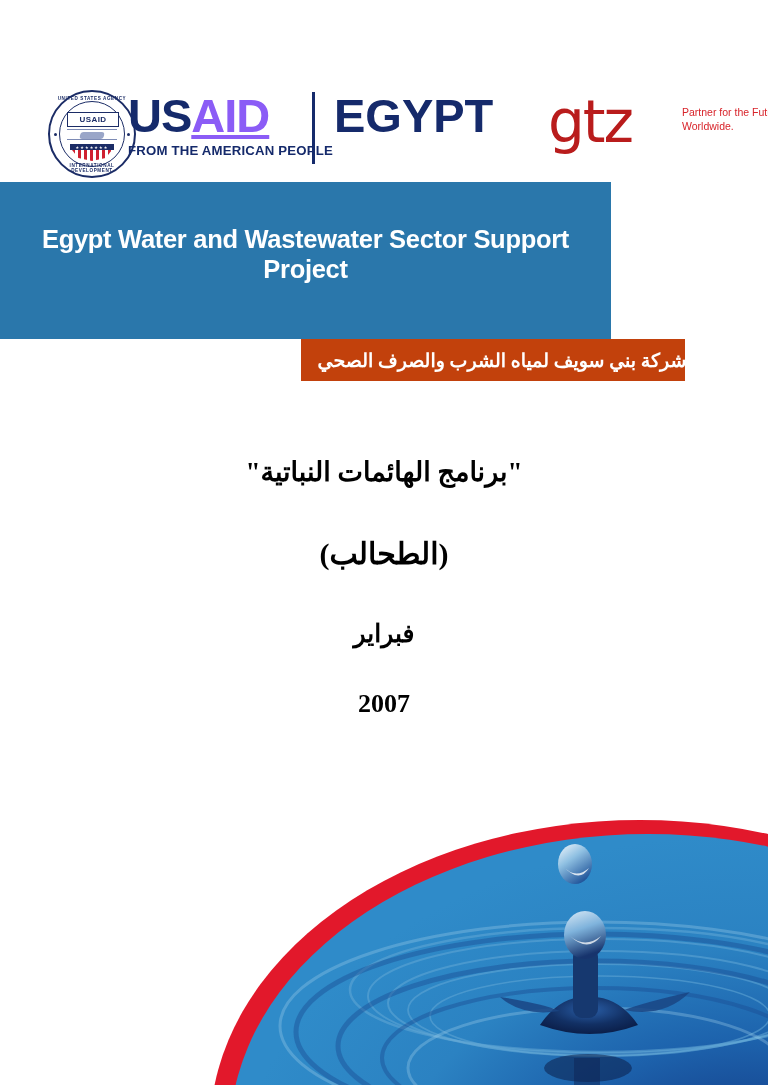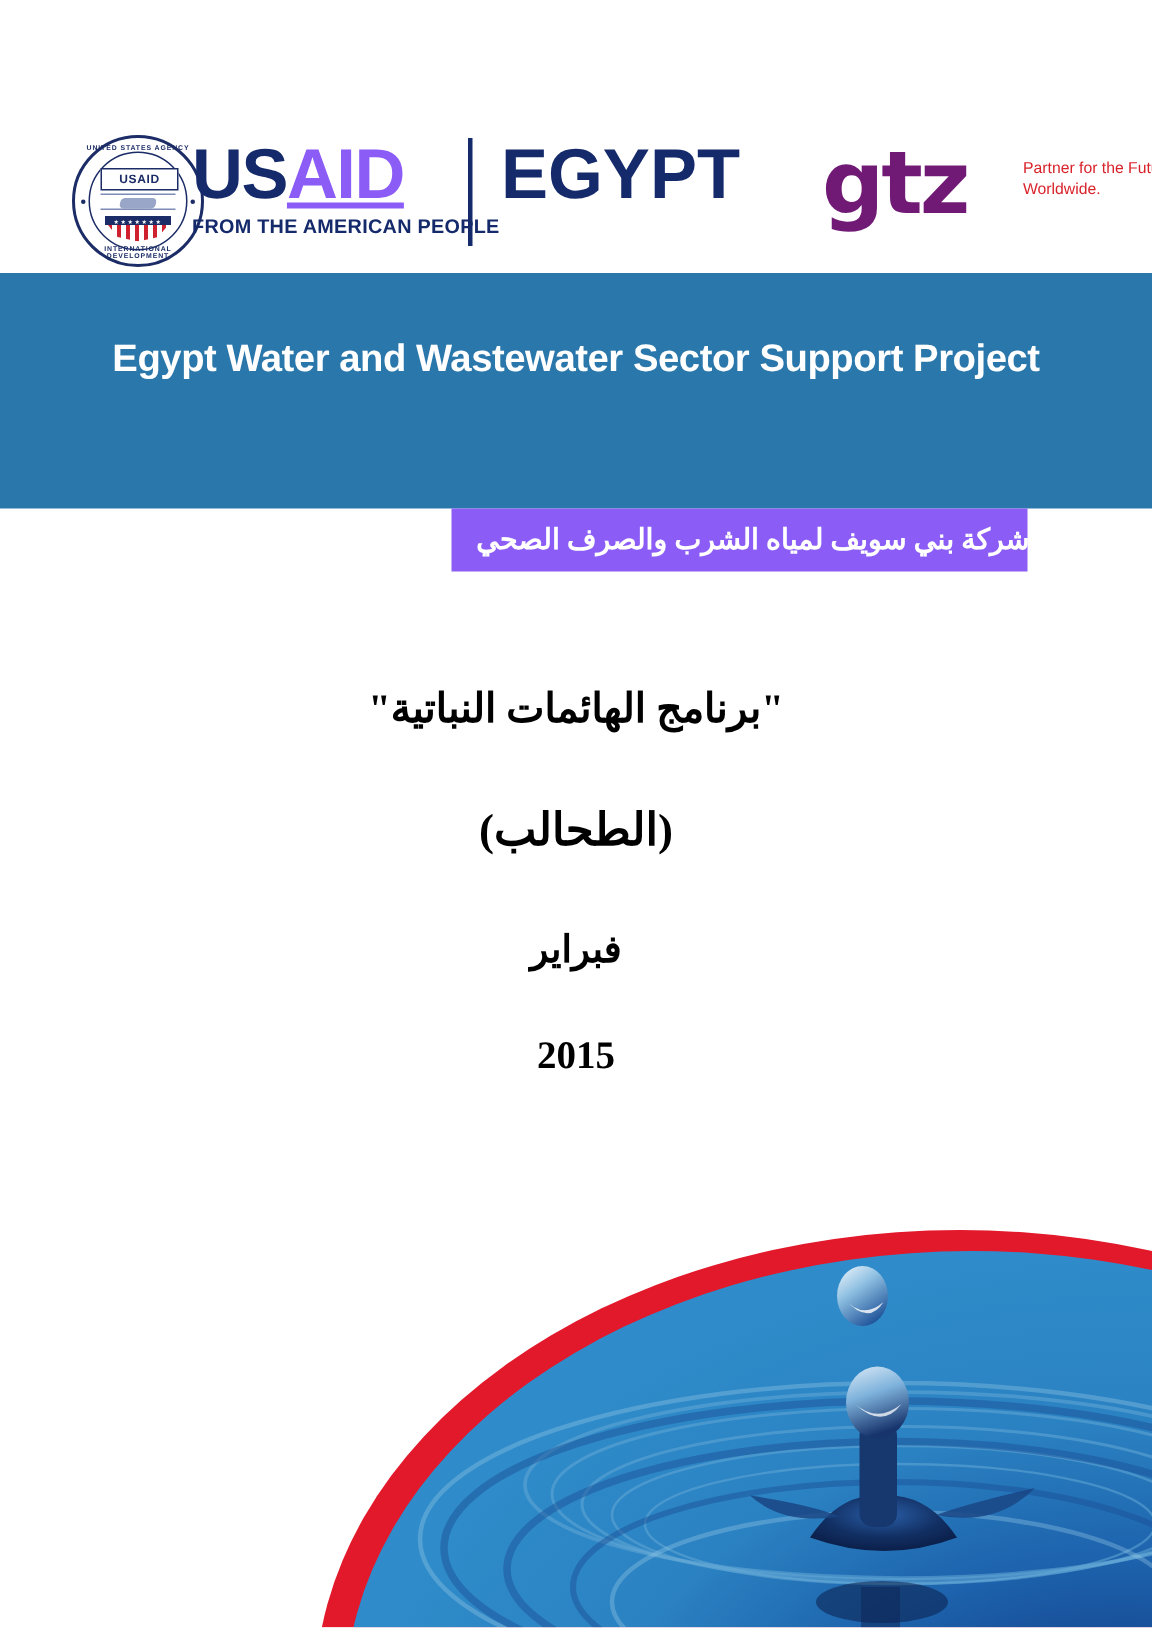--- a/index.html
+++ b/index.html
@@ -190,43 +190,43 @@
     top: 55px;
     width: 200px;
     height: 62px;
   }
   .gtz-mark {
     position: absolute;
     left: 0;
     top: -2px;
     font-family: "DejaVu Sans", sans-serif;
     font-size: 58px;
-    font-weight: bold;
-    color: #701a75;
+    font-weight: normal;
+    color: #b91c1c;
     letter-spacing: -2px;
     line-height: 58px;
   }
   .gtz-tag {
     position: absolute;
     left: 94px;
     top: 10px;
     font-family: "Liberation Sans", sans-serif;
     font-size: 10.5px;
     line-height: 14px;
     color: #d8232a;
     white-space: nowrap;
     margin-left: 40px;
   }
 
   
   .project-banner {
     position: absolute;
     left: 0;
     top: 182px;
-    width: 768px;
+    width: 611px;
     height: 157px;
     background: #2a77ab;
     box-sizing: border-box;
     padding-top: 42px;
     text-align: center;
   }
   .banner-en {
     color: #ffffff;
     font-family: "Liberation Sans", sans-serif;
     font-size: 25.5px;
@@ -243,21 +243,21 @@
     margin-top: 2px;
   }
 
   
   .company-bar {
     position: absolute;
     left: 301px;
     top: 339px;
     width: 384px;
     height: 42px;
-    background: #8b5cf6;
+    background: #c2410c;
     box-sizing: border-box;
     display: flex;
     align-items: center;
     justify-content: center;
     padding-left: 18px;
   }
   .company-bar-text {
     color: #ffffff;
     font-family: "Liberation Serif", serif;
     font-size: 19px;
@@ -361,21 +361,21 @@
 </div>
 
 <div class="company-bar">
   <div class="company-bar-text">شركة بني سويف لمياه الشرب والصرف الصحي</div>
 </div>
 
 <div class="title-block">
   <div class="doc-title">"برنامج الهائمات النباتية"</div>
   <div class="doc-subtitle">(الطحالب)</div>
   <div class="doc-month">فبراير</div>
-  <div class="doc-year">2015</div>
+  <div class="doc-year">2007</div>
 </div>
 
 <div class="droplet-art">
   <svg width="768" height="285" viewBox="0 0 768 285">
     <defs>
       <radialGradient id="poolGrad" cx="62%" cy="62%" r="62%">
         <stop offset="0%" stop-color="#0d2a60"></stop>
         <stop offset="22%" stop-color="#15418c"></stop>
         <stop offset="45%" stop-color="#1d63ad"></stop>
         <stop offset="70%" stop-color="#2b82c2"></stop>

